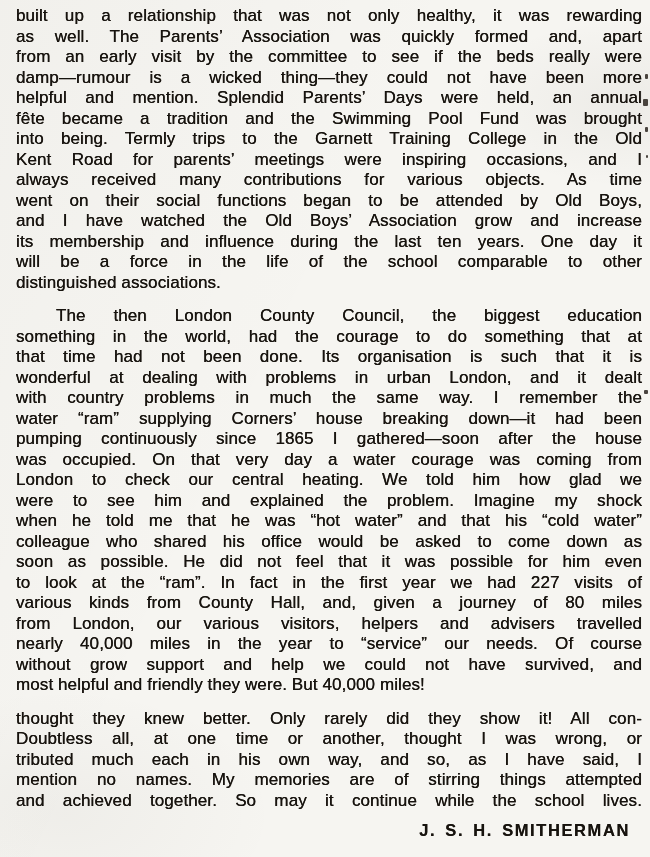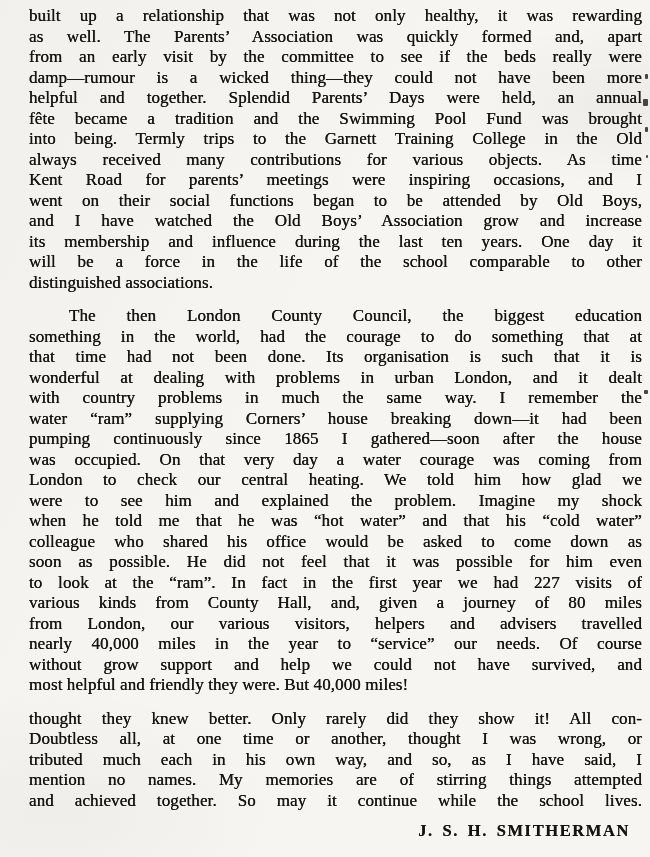--- a/index.html
+++ b/index.html
@@ -4,22 +4,22 @@
 <style>
   html, body { margin: 0; padding: 0; }
   body {
     width: 650px; height: 857px; overflow: hidden;
     background: var(--bg, #f6f5f1);
   }
   .page {
     position: relative;
     width: 650px; height: 857px;
     box-sizing: border-box;
-    padding: 6px 8px 0 29px;
-    font-family: Liberation Serif, serif;
+    padding: 6px 8px 0 16px;
+    font-family: Liberation Sans, sans-serif;
     color: var(--ink, #17130e);
     background:
       radial-gradient(220px 120px at 96% 12%, rgba(60,55,45,0.05), rgba(0,0,0,0) 70%),
       radial-gradient(300px 180px at 10% 95%, rgba(60,55,45,0.04), rgba(0,0,0,0) 70%),
       linear-gradient(115deg, rgba(40,35,25,0.025), rgba(0,0,0,0) 45%),
       var(--bg, #f6f5f1);
   }
   .text-block { width: 100%; }
   .paragraph { margin: 0; }
   .paragraph + .paragraph { margin-top: 13px; }
@@ -60,25 +60,25 @@
 </head>
 <body>
 
 <div class="page">
   <main class="text-block">
       <div class="paragraph">
         <div class="line">built up a relationship that was not only healthy, it was rewarding</div>
         <div class="line">as well. The Parents’ Association was quickly formed and, apart</div>
         <div class="line">from an early visit by the committee to see if the beds really were</div>
         <div class="line">damp—rumour is a wicked thing—they could not have been more</div>
-        <div class="line">helpful and together. Splendid Parents’ Days were held, an annual</div>
+        <div class="line">helpful and mention. Splendid Parents’ Days were held, an annual</div>
         <div class="line">fête became a tradition and the Swimming Pool Fund was brought</div>
         <div class="line">into being. Termly trips to the Garnett Training College in the Old</div>
+        <div class="line">Kent Road for parents’ meetings were inspiring occasions, and I</div>
         <div class="line">always received many contributions for various objects. As time</div>
-        <div class="line">Kent Road for parents’ meetings were inspiring occasions, and I</div>
         <div class="line">went on their social functions began to be attended by Old Boys,</div>
         <div class="line">and I have watched the Old Boys’ Association grow and increase</div>
         <div class="line">its membership and influence during the last ten years. One day it</div>
         <div class="line">will be a force in the life of the school comparable to other</div>
         <div class="line last">distinguished associations.</div>
       </div>
       <div class="paragraph indent">
         <div class="line">The then London County Council, the biggest education</div>
         <div class="line">something in the world, had the courage to do something that at</div>
         <div class="line">that time had not been done. Its organisation is such that it is</div>

